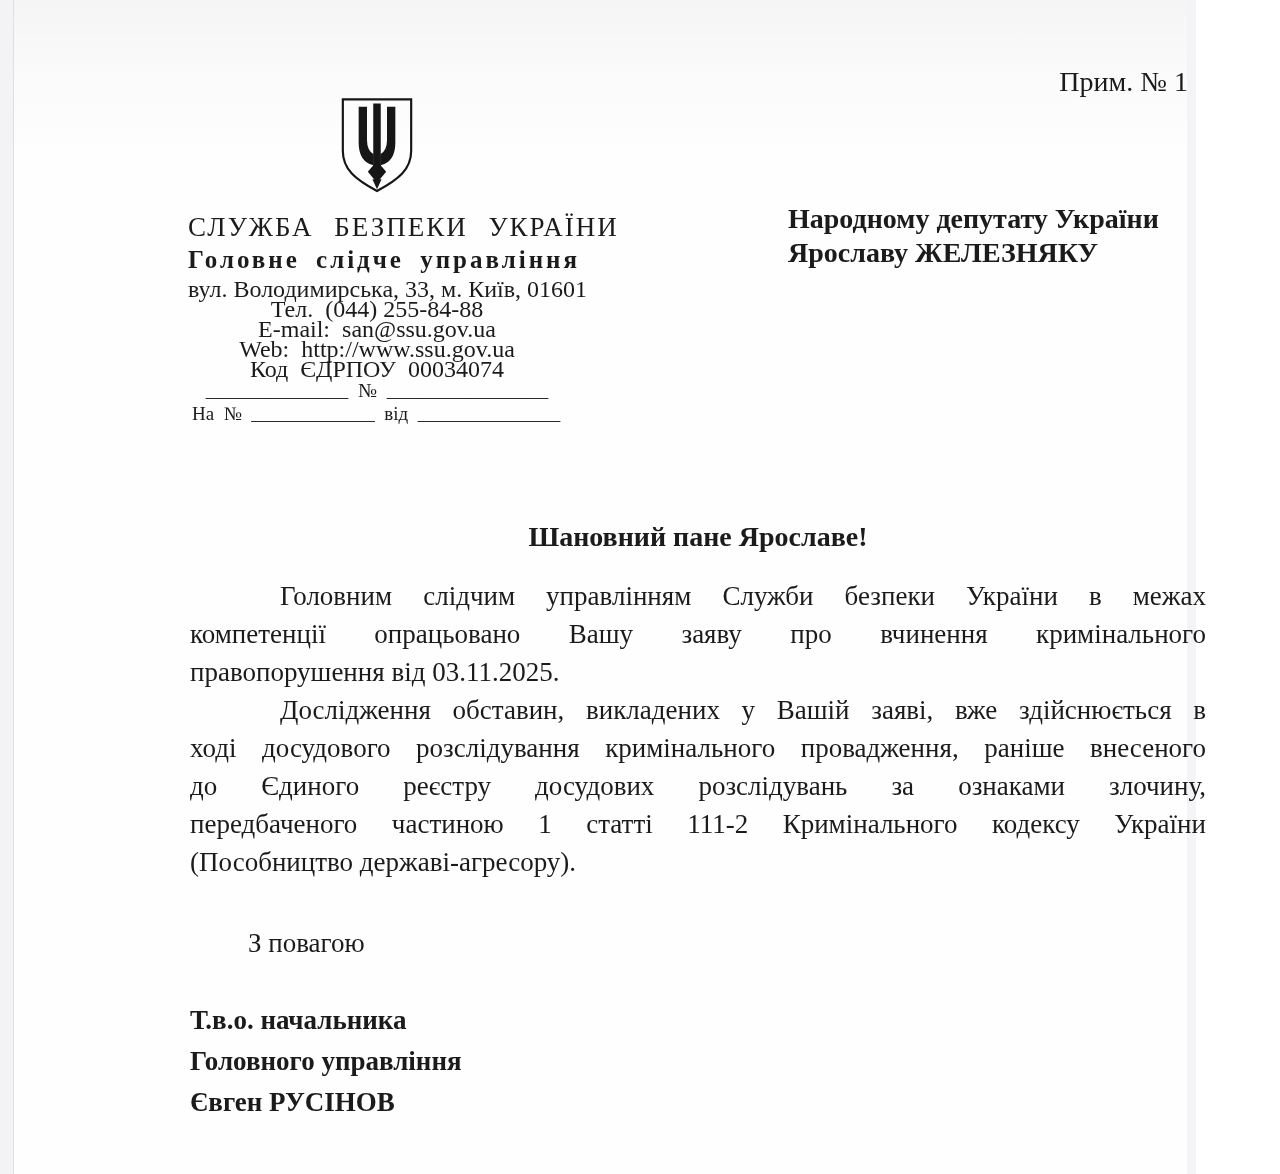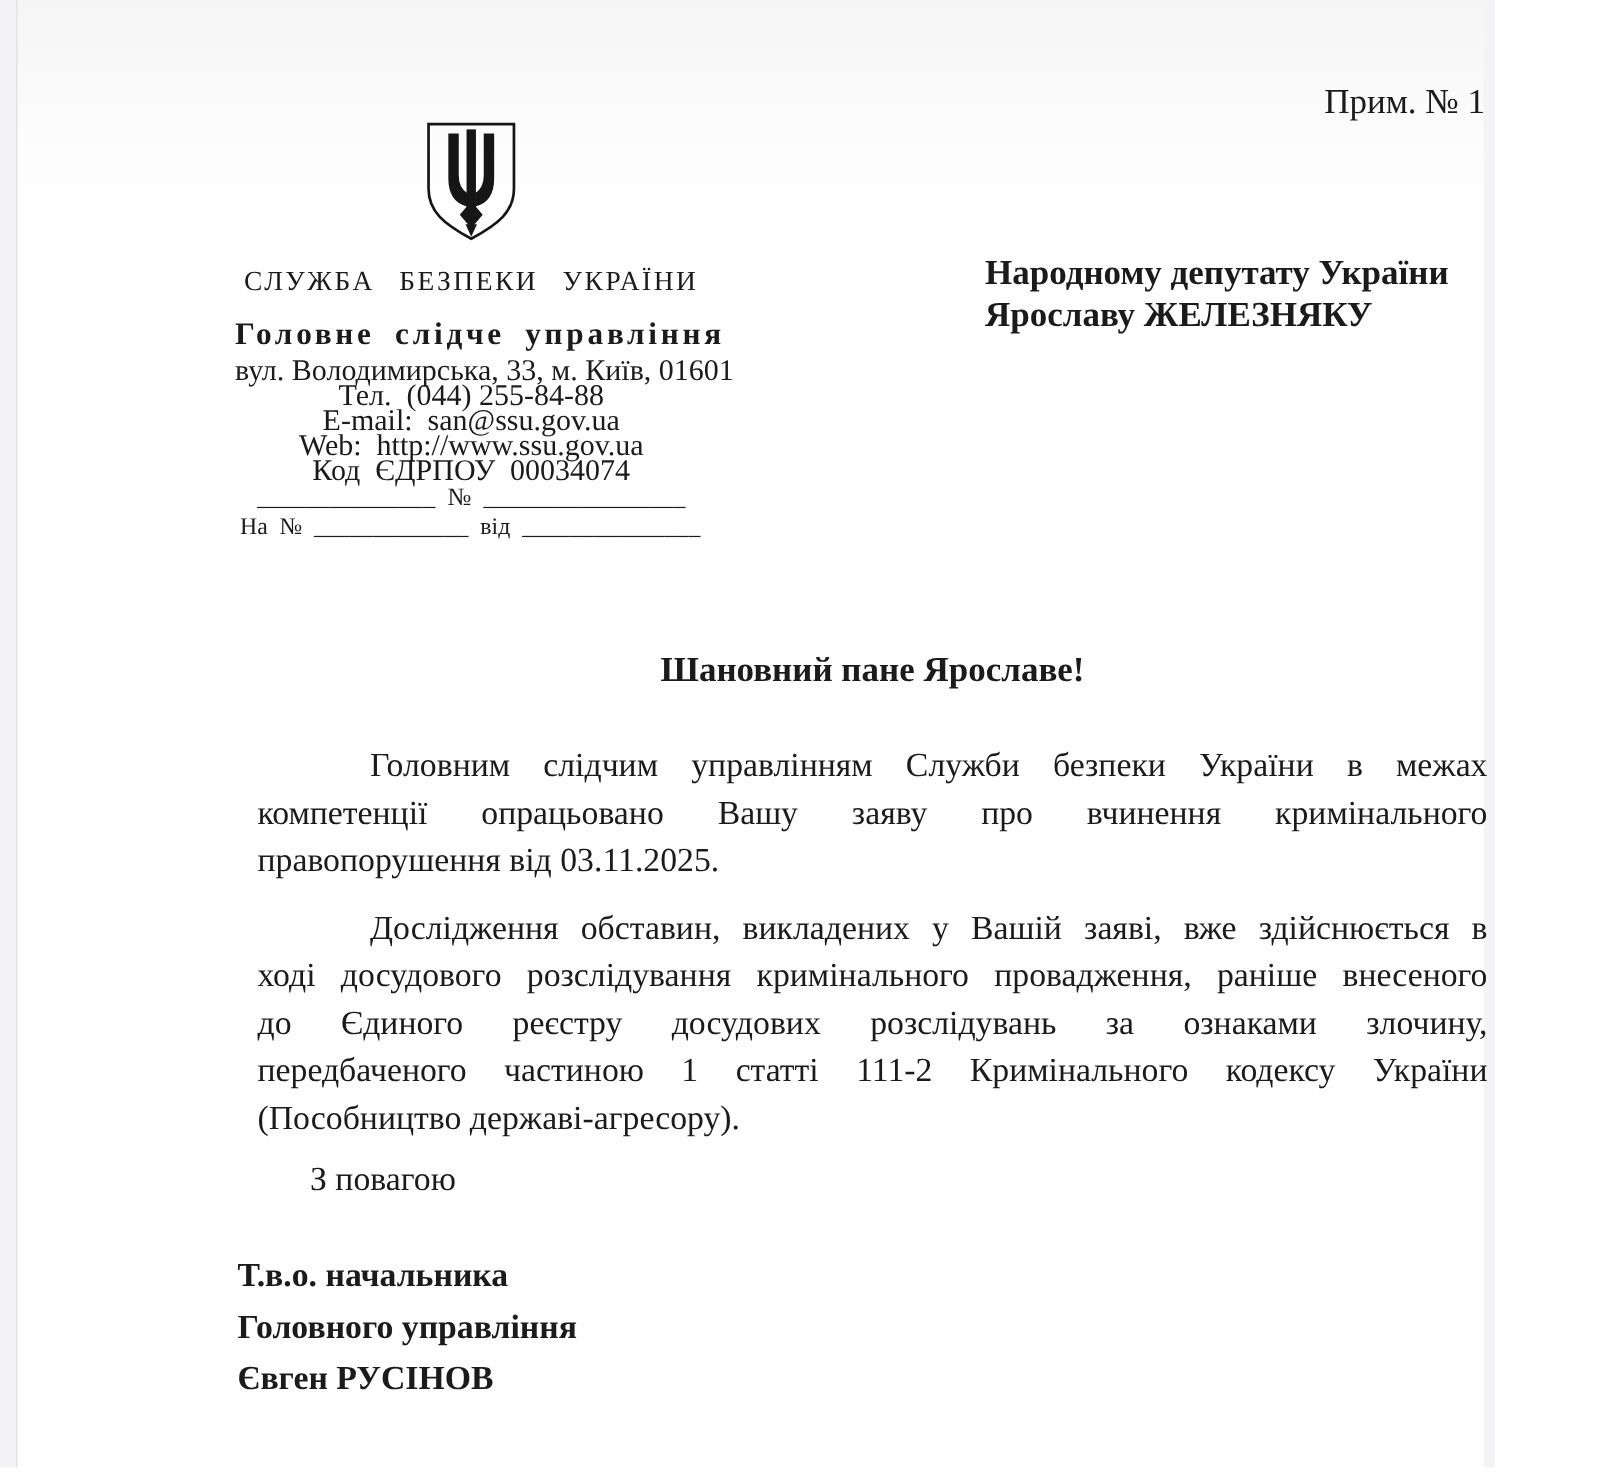--- a/index.html
+++ b/index.html
@@ -31,26 +31,26 @@
   }
 
   
   .letterhead {
     position: absolute; left: 188px; top: 96px; width: 378px;
     text-align: center;
   }
   .logo-wrap { height: 104px; margin-bottom: 8px; }
   .logo-wrap svg { height: 100px; width: 84px; }
   .org-name {
-    font-size: 22px; letter-spacing: 2px; word-spacing: 12px;
+    font-size: 27px; letter-spacing: 2px; word-spacing: 12px;
     margin-top: 12px; white-space: nowrap;
   }
   .division {
     font-size: 25px; font-weight: bold; letter-spacing: 3px; word-spacing: 7px;
-    margin-top: 16px; white-space: nowrap;
+    margin-top: 3px; white-space: nowrap;
   }
   .lh-small { font-size: 24px; line-height: 20px; margin-top: 0; white-space: pre; }
   .lh-small.first { margin-top: 5px; }
   .u { }
   .ref-line {
     font-size: 19px; line-height: 23px; white-space: pre; text-align: center;
   }
   .ref-line.second { text-align: left; padding-left: 4px; }
   .ref-line .no-sym { font-size: 20px; }
 
@@ -63,21 +63,21 @@
 
   
   .salutation {
     position: absolute; left: 190px; top: 521px; width: 1016px;
     text-align: center; font-weight: bold; font-size: 28px;
   }
   .body-text {
     position: absolute; left: 190px; top: 577px; width: 1016px;
     font-size: 27px;
   }
-  .para { margin: 16px; }
+  .para { margin: 0; }
   .jline { line-height: 38px; text-align: left; }
   .jline.jfull { text-align: justify; text-align-last: justify; }
   .para .jline:first-child { text-indent: 90px; }
 
   .regards {
     position: absolute; left: 248px; top: 928px;
     font-size: 27px;
   }
   .closing {
     position: absolute; left: 190px; top: 1000px; width: 1003px;

